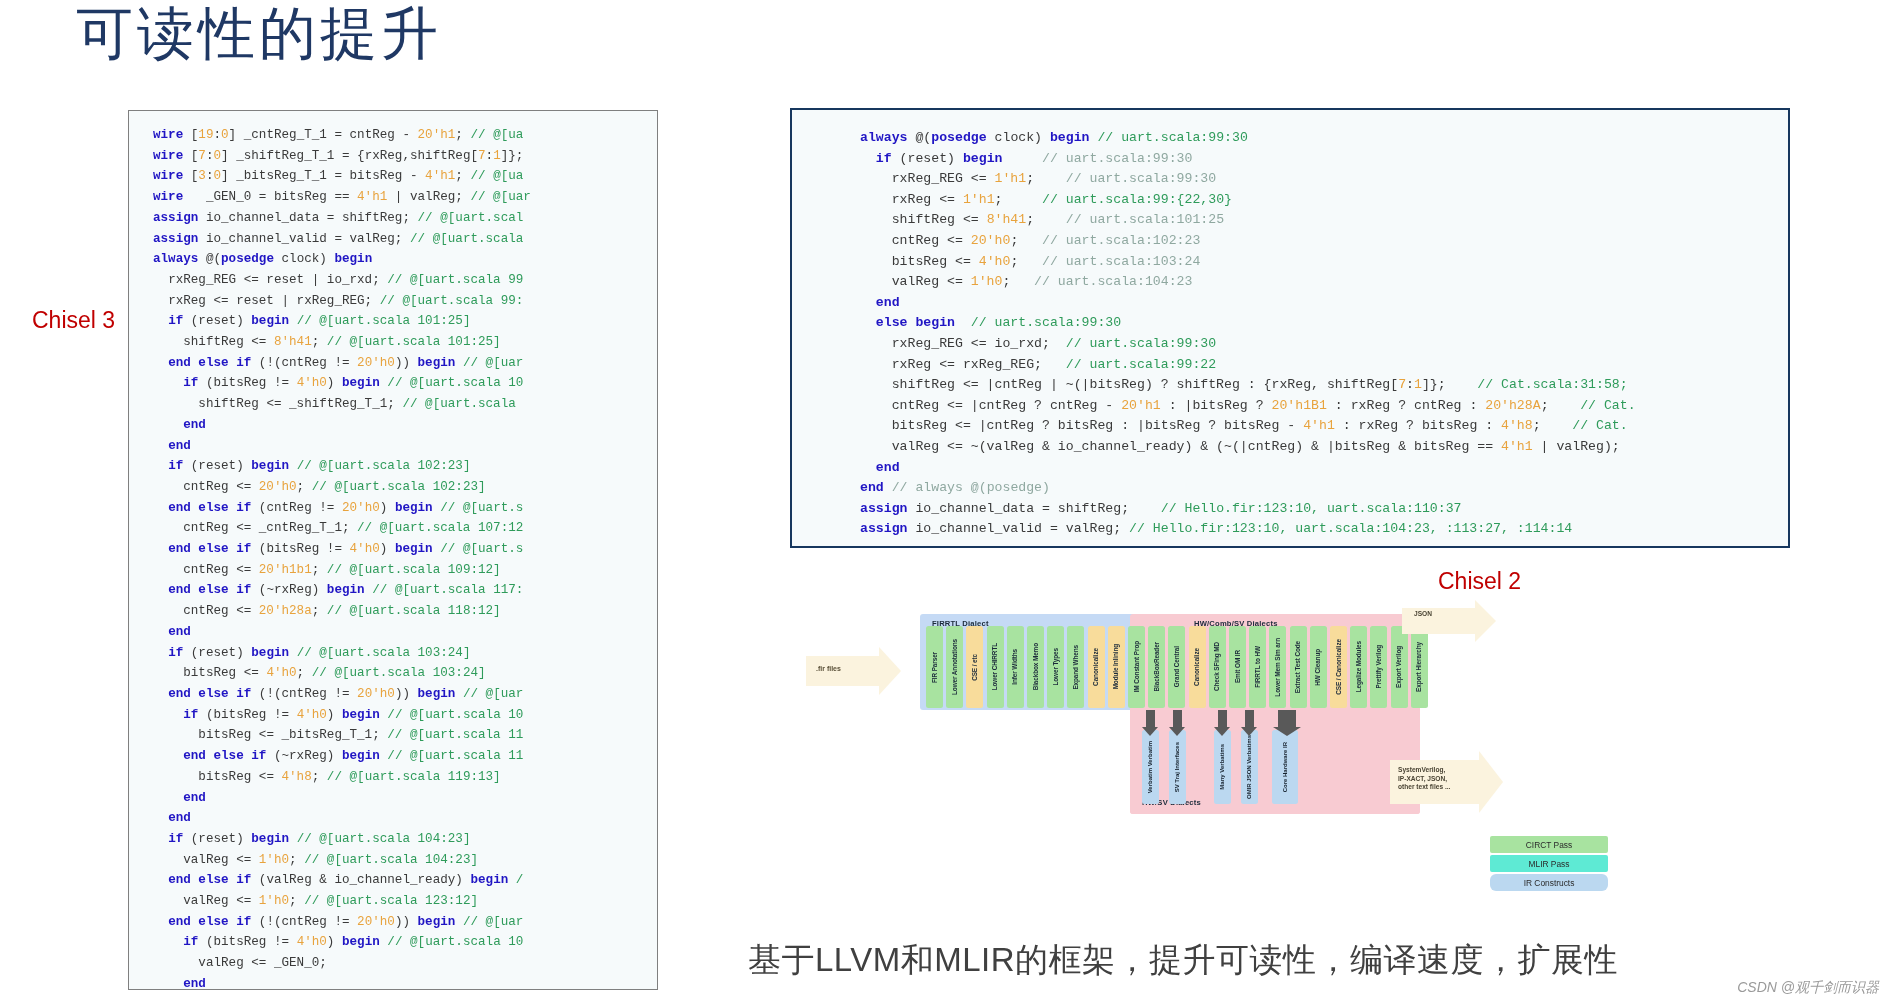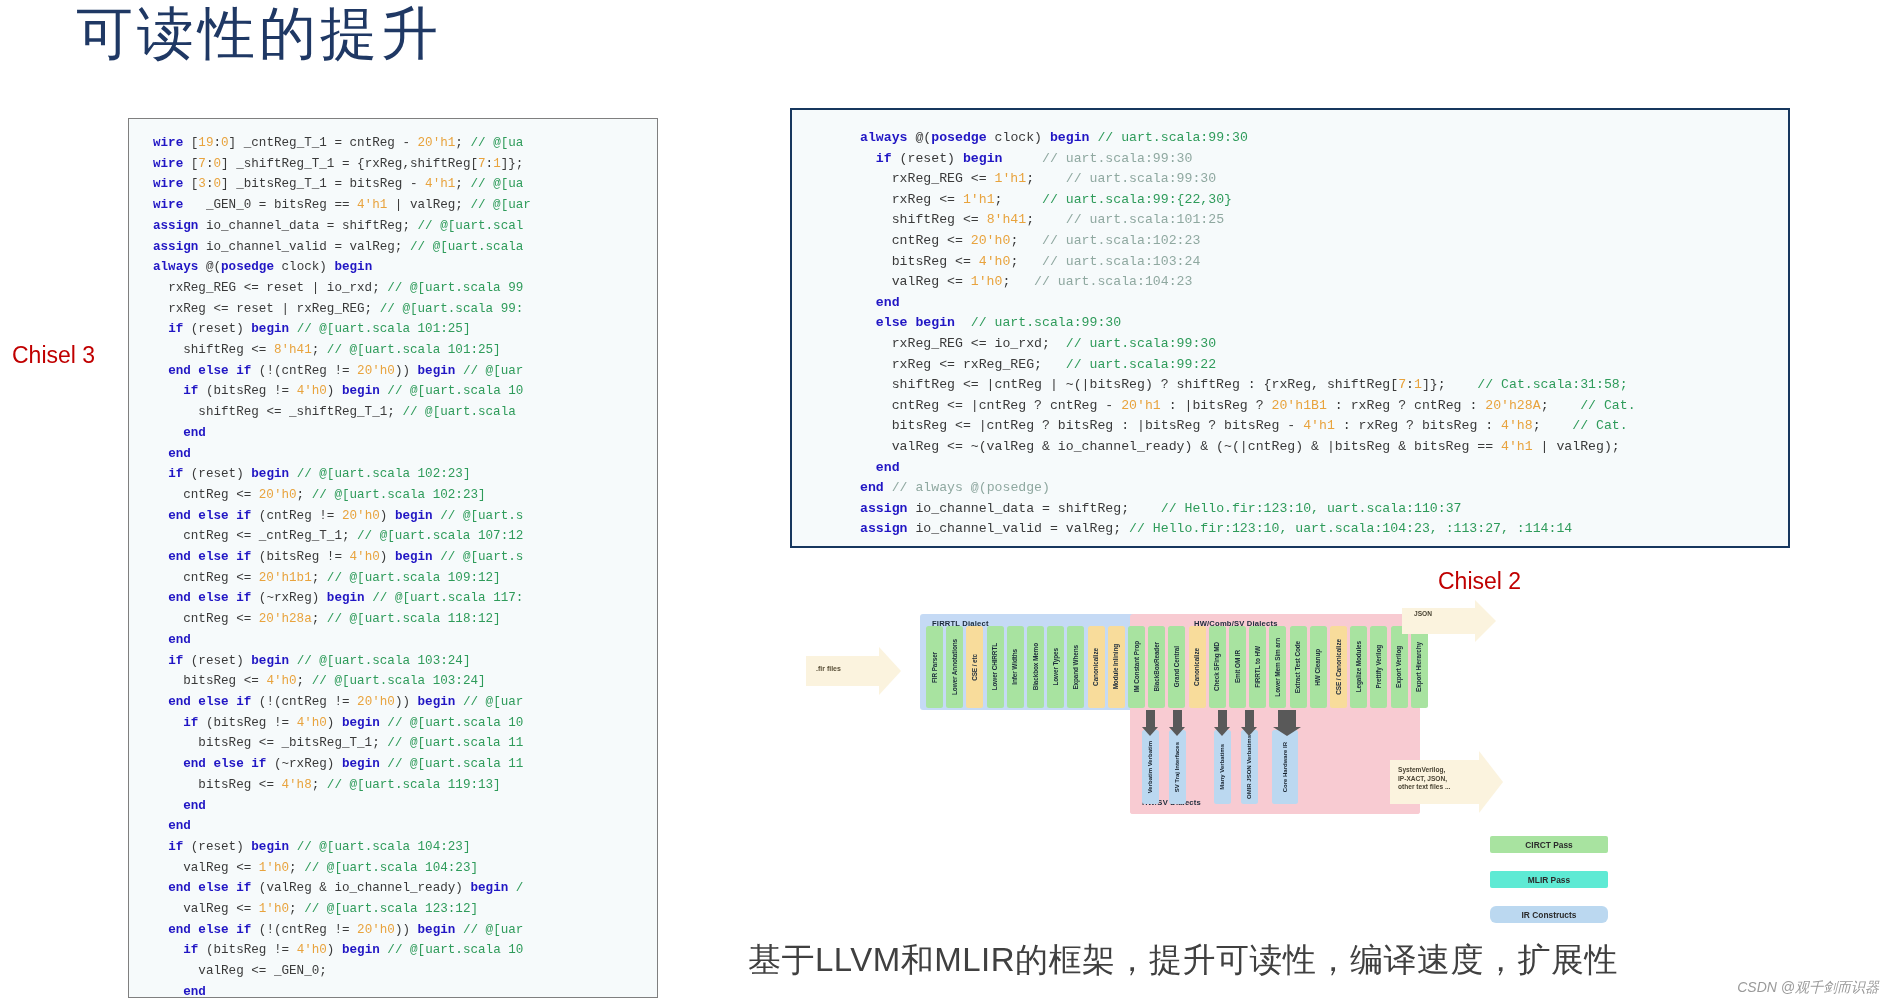--- a/index.html
+++ b/index.html
@@ -17,31 +17,31 @@
     color:#1F3864;letter-spacing:4px;
     font-family:"Liberation Sans","DejaVu Sans",sans-serif;
     white-space:nowrap;
   }
 
   
   .chisel-label{
     position:absolute;color:#C00000;font-size:23px;font-weight:400;
     white-space:nowrap;
   }
-  #chisel3-label{left:12px;top:307px;margin-top:35px;}
+  #chisel3-label{left:32px;top:307px;}
   #chisel6-label{left:1438px;top:568px;}
 
   
   .code-panel{
     position:absolute;background:#F6FAFB;overflow:hidden;
     font-family:"Liberation Mono","DejaVu Sans Mono",monospace;
     white-space:pre;
   }
   #code-left{
-    left:128px;top:118px;width:530px;height:880px;
+    left:128px;top:110px;width:530px;height:880px;
     border:1.5px solid #7F7F7F;
     font-size:12.6px;line-height:20.7px;
     padding:14px 0 0 24px;box-sizing:border-box;
   }
   #code-right{
     left:790px;top:108px;width:1000px;height:440px;
     border:2.5px solid #17375E;
     font-size:13.2px;line-height:20.6px;
     padding:18px 0 0 68px;box-sizing:border-box;
   }
@@ -127,23 +127,23 @@
     content:"";position:absolute;left:89px;top:-9px;
     border-top:31px solid transparent;border-bottom:31px solid transparent;
     border-left:24px solid #FBF3DE;
   }
   .outtext{position:absolute;font-size:6.6px;color:#4a4434;font-weight:bold;line-height:8.6px;}
   #json-text{left:624px;top:10px;}
   #sv-text{left:608px;top:166px;}
 
   .legend{position:absolute;left:700px;top:236px;width:118px;}
   .legend-row{
-    height:17px;margin-bottom:18px;border-radius:2px;
+    height:17px;margin-bottom:2px;border-radius:2px;
     display:flex;align-items:center;justify-content:center;
-    font-size:8.4px;color:#2b2b2b;font-weight:bold;
+    font-size:8.4px;color:#2b2b2b;font-weight:normal;
   }
 
   
   .caption{
     position:absolute;left:748px;top:938px;
     font-size:33px;color:#404040;white-space:nowrap;letter-spacing:.5px;
   }
   .watermark{
     position:absolute;right:8px;bottom:8px;
     font-size:14px;color:#9a9a9a;white-space:nowrap;font-style:italic;

